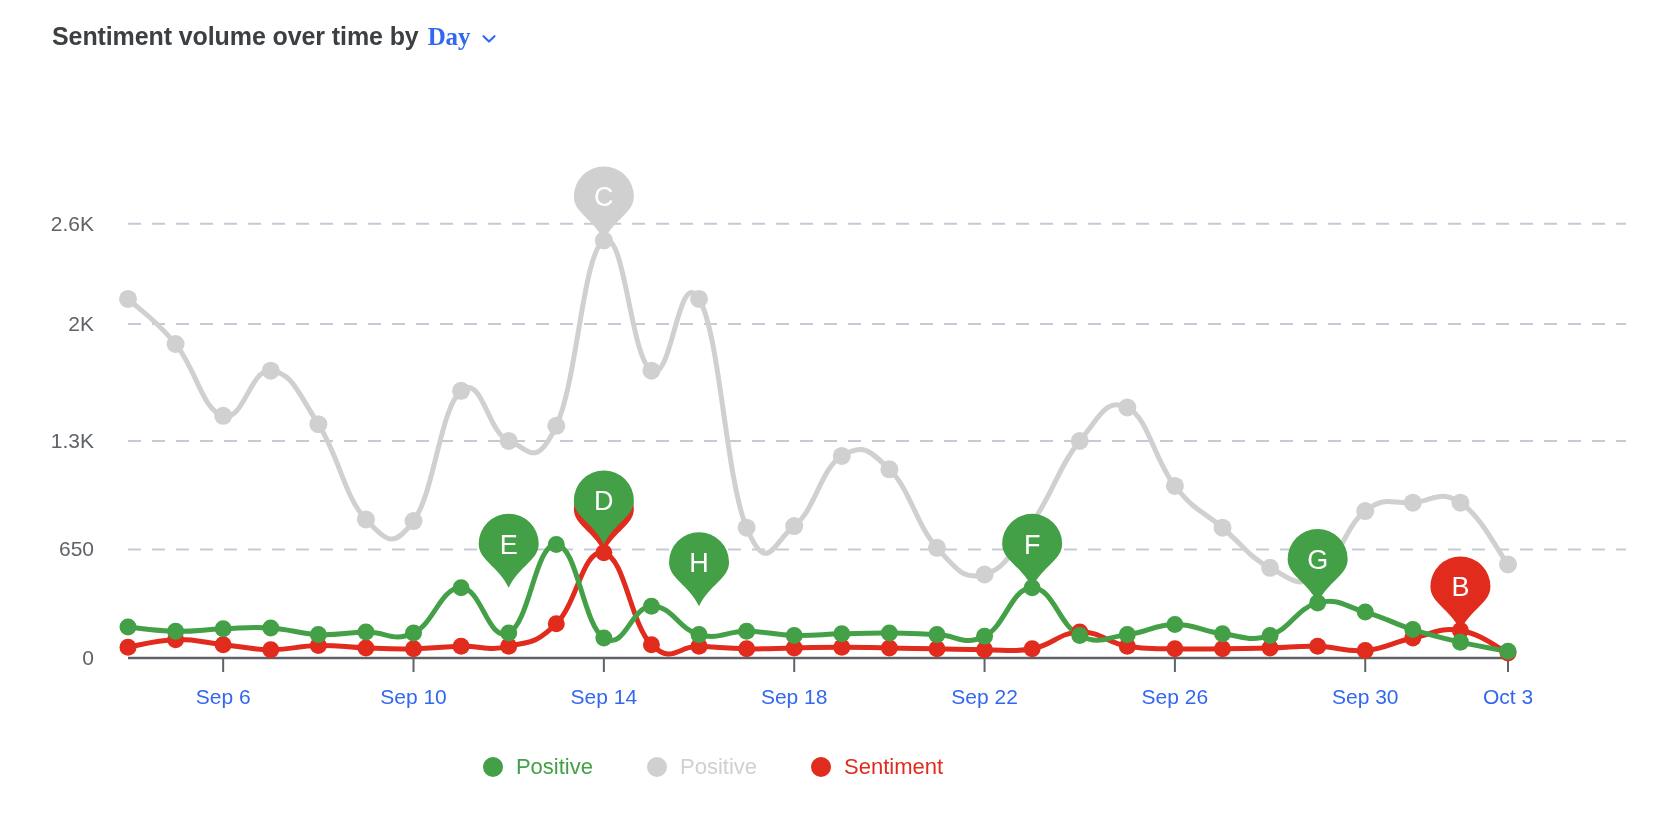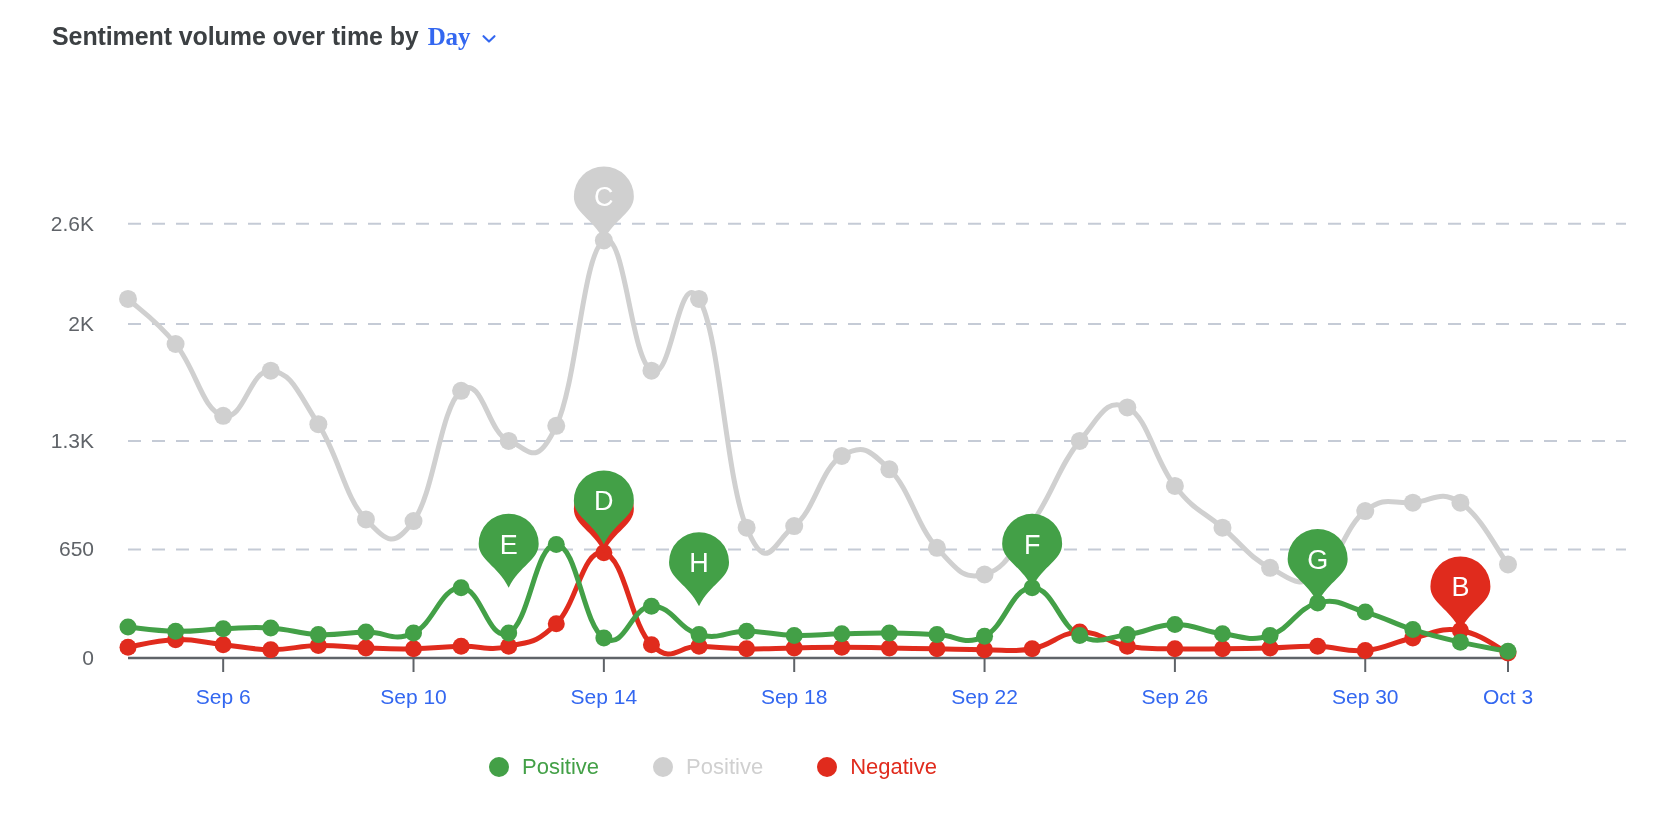--- a/index.html
+++ b/index.html
@@ -311,17 +311,17 @@
       <div class="legend-item">
         <span class="legend-swatch" style="background: rgb(67, 160, 71);"></span>
         <span class="legend-text" style="color: rgb(67, 160, 71);">Positive</span>
       </div>
       <div class="legend-item">
         <span class="legend-swatch" style="background: rgb(208, 208, 208);"></span>
         <span class="legend-text" style="color: rgb(208, 208, 208);">Positive</span>
       </div>
       <div class="legend-item">
         <span class="legend-swatch" style="background: rgb(224, 43, 29);"></span>
-        <span class="legend-text" style="color: rgb(224, 43, 29);">Negative</span>
+        <span class="legend-text" style="color: rgb(224, 43, 29);">Sentiment</span>
       </div>
     </div>
 
 </div>
 
 </body></html>

